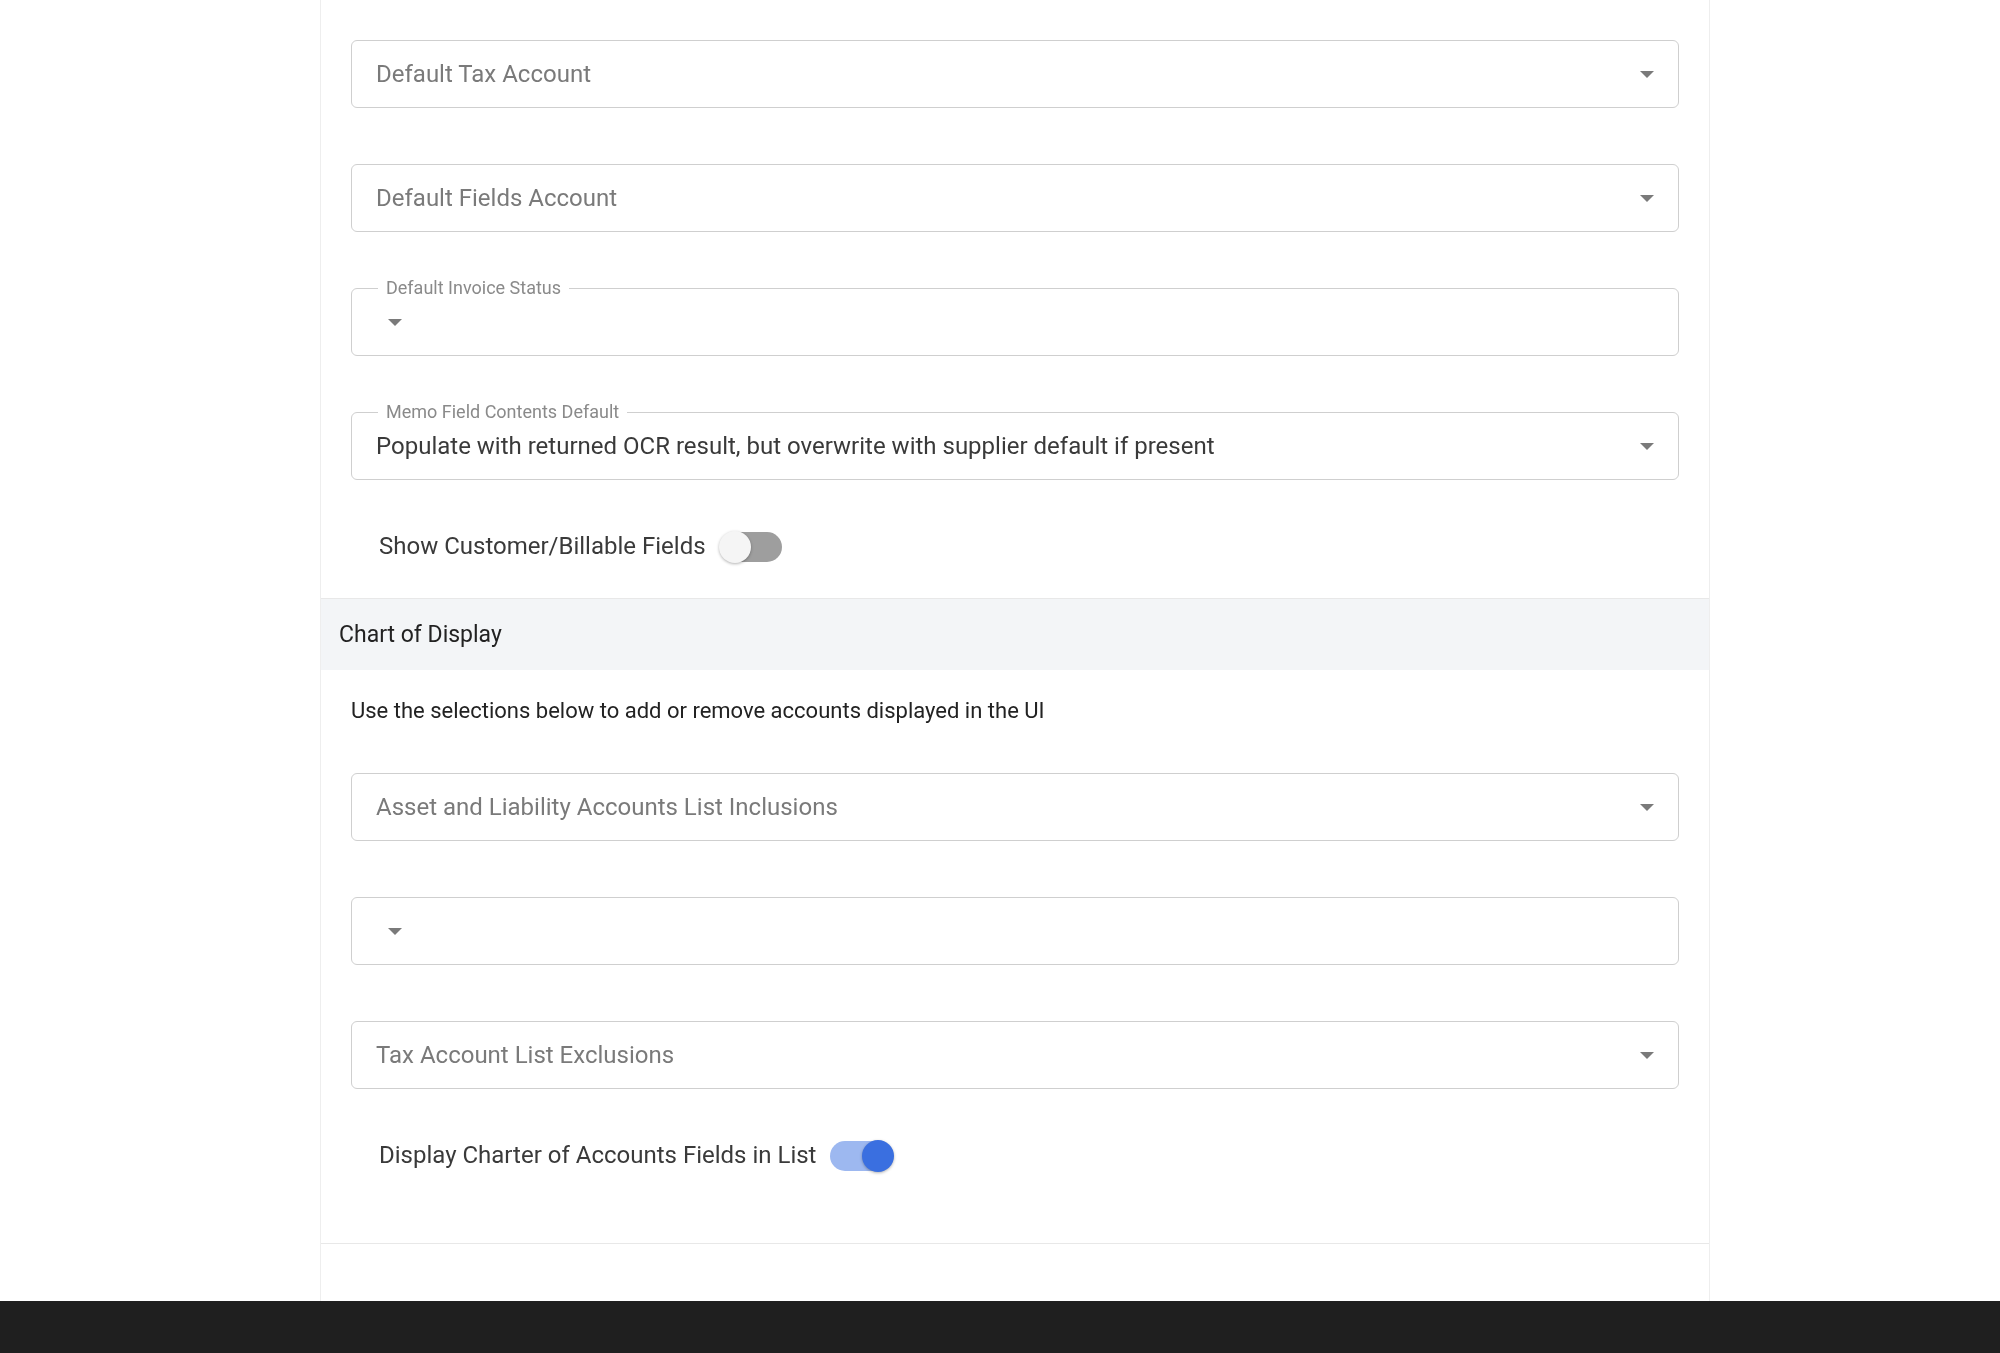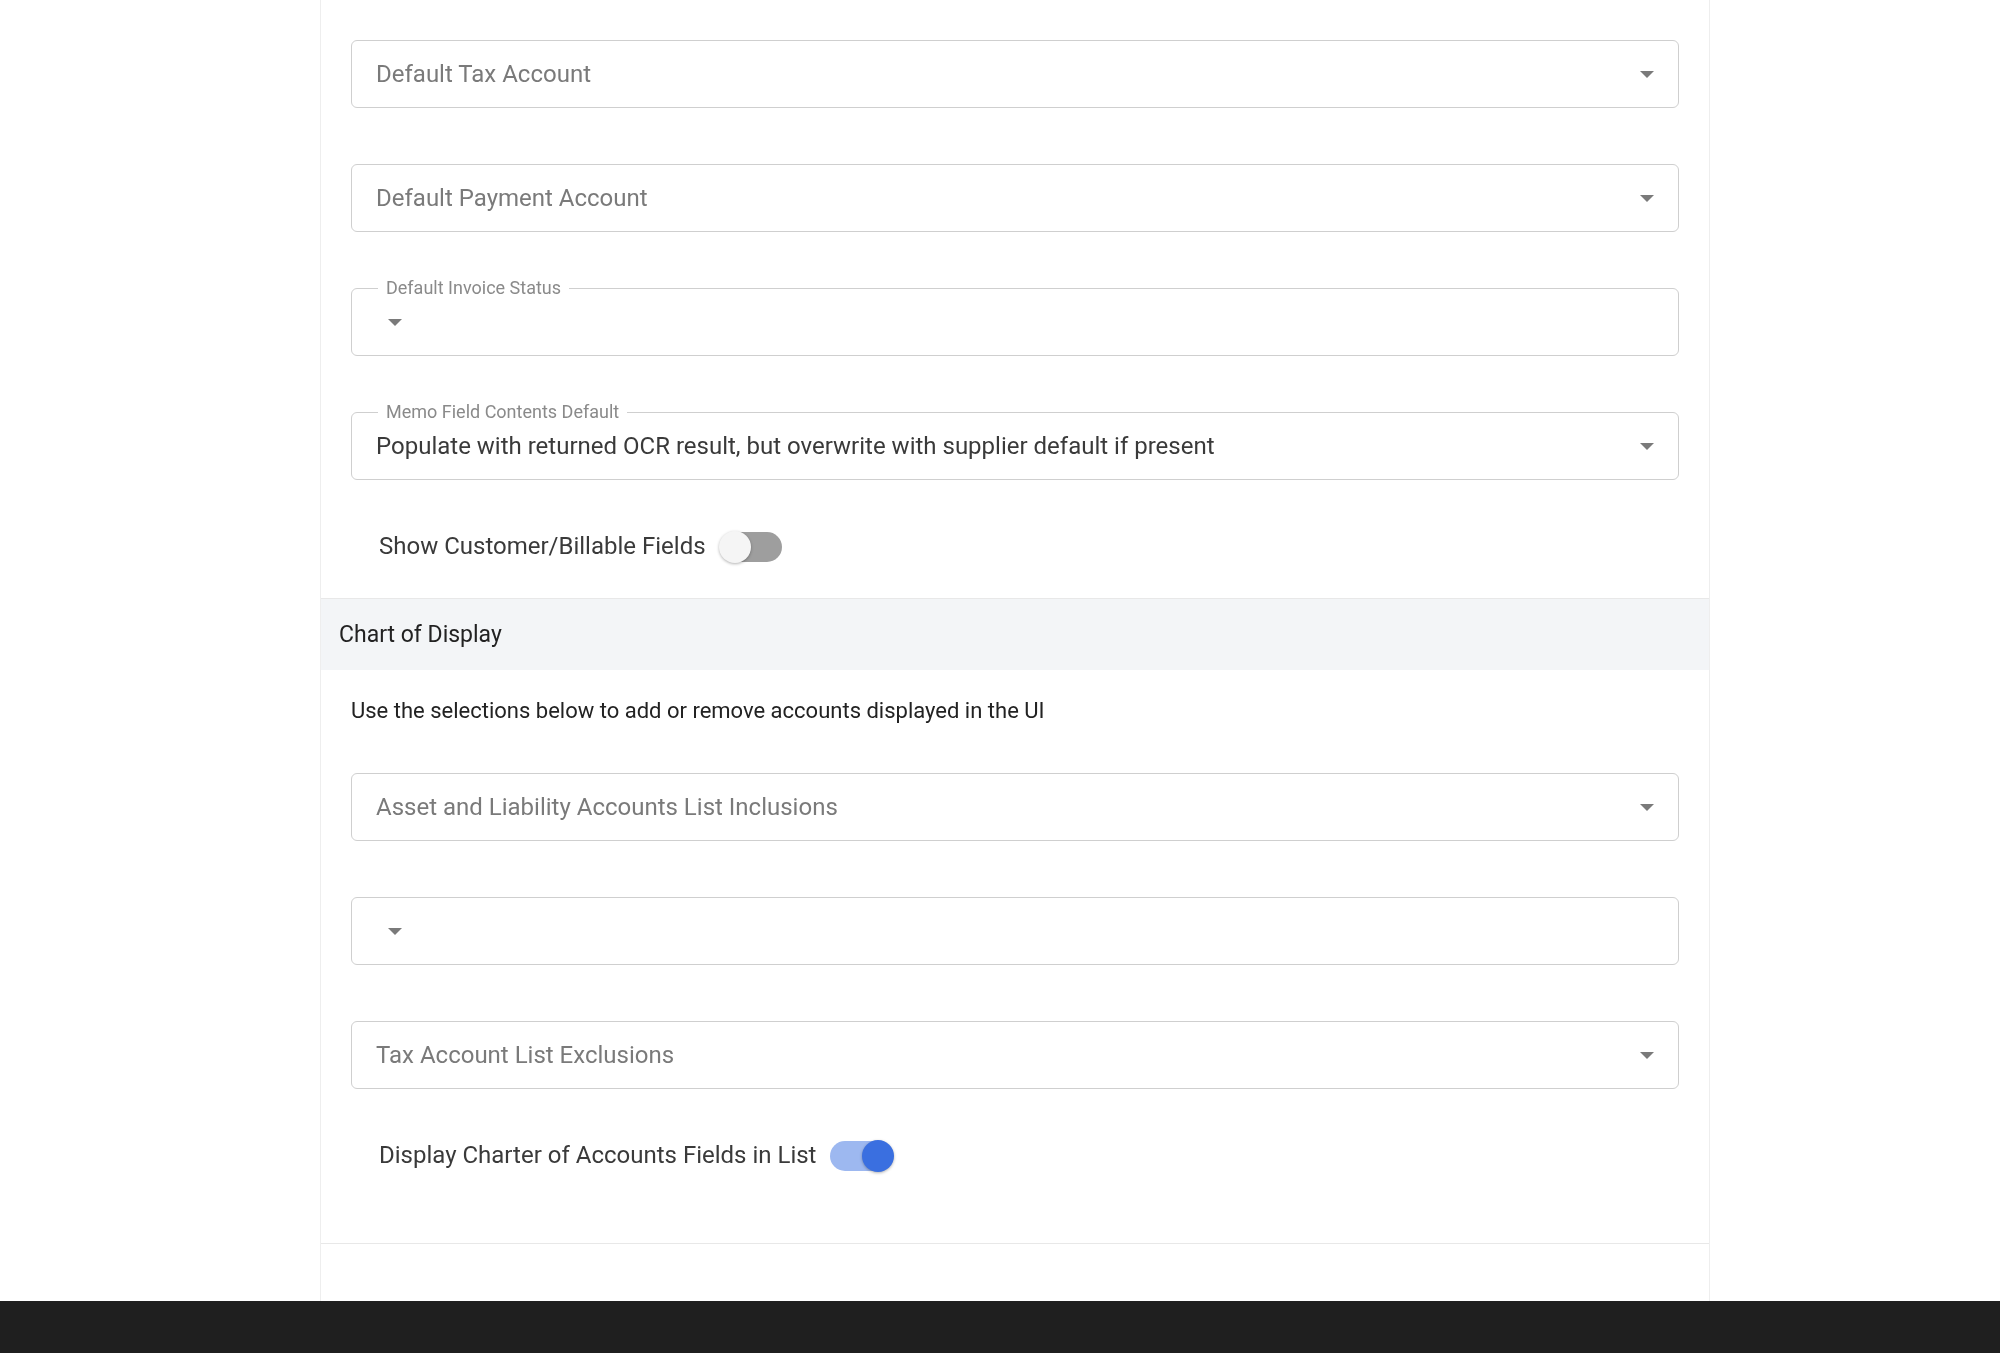--- a/index.html
+++ b/index.html
@@ -143,21 +143,21 @@
 
     <div class="field-wrap first">
       <div class="select placeholder">
         <span class="select-text">Default Tax Account</span>
         <span class="dropdown-caret"></span>
       </div>
     </div>
 
     <div class="field-wrap">
       <div class="select placeholder">
-        <span class="select-text">Default Payment Account</span>
+        <span class="select-text">Default Fields Account</span>
         <span class="dropdown-caret"></span>
       </div>
     </div>
 
     <div class="field-wrap">
       <div class="select">
         <span class="floating-label">Default Invoice Status</span>
         <span class="dropdown-caret"></span>
       </div>
     </div>

